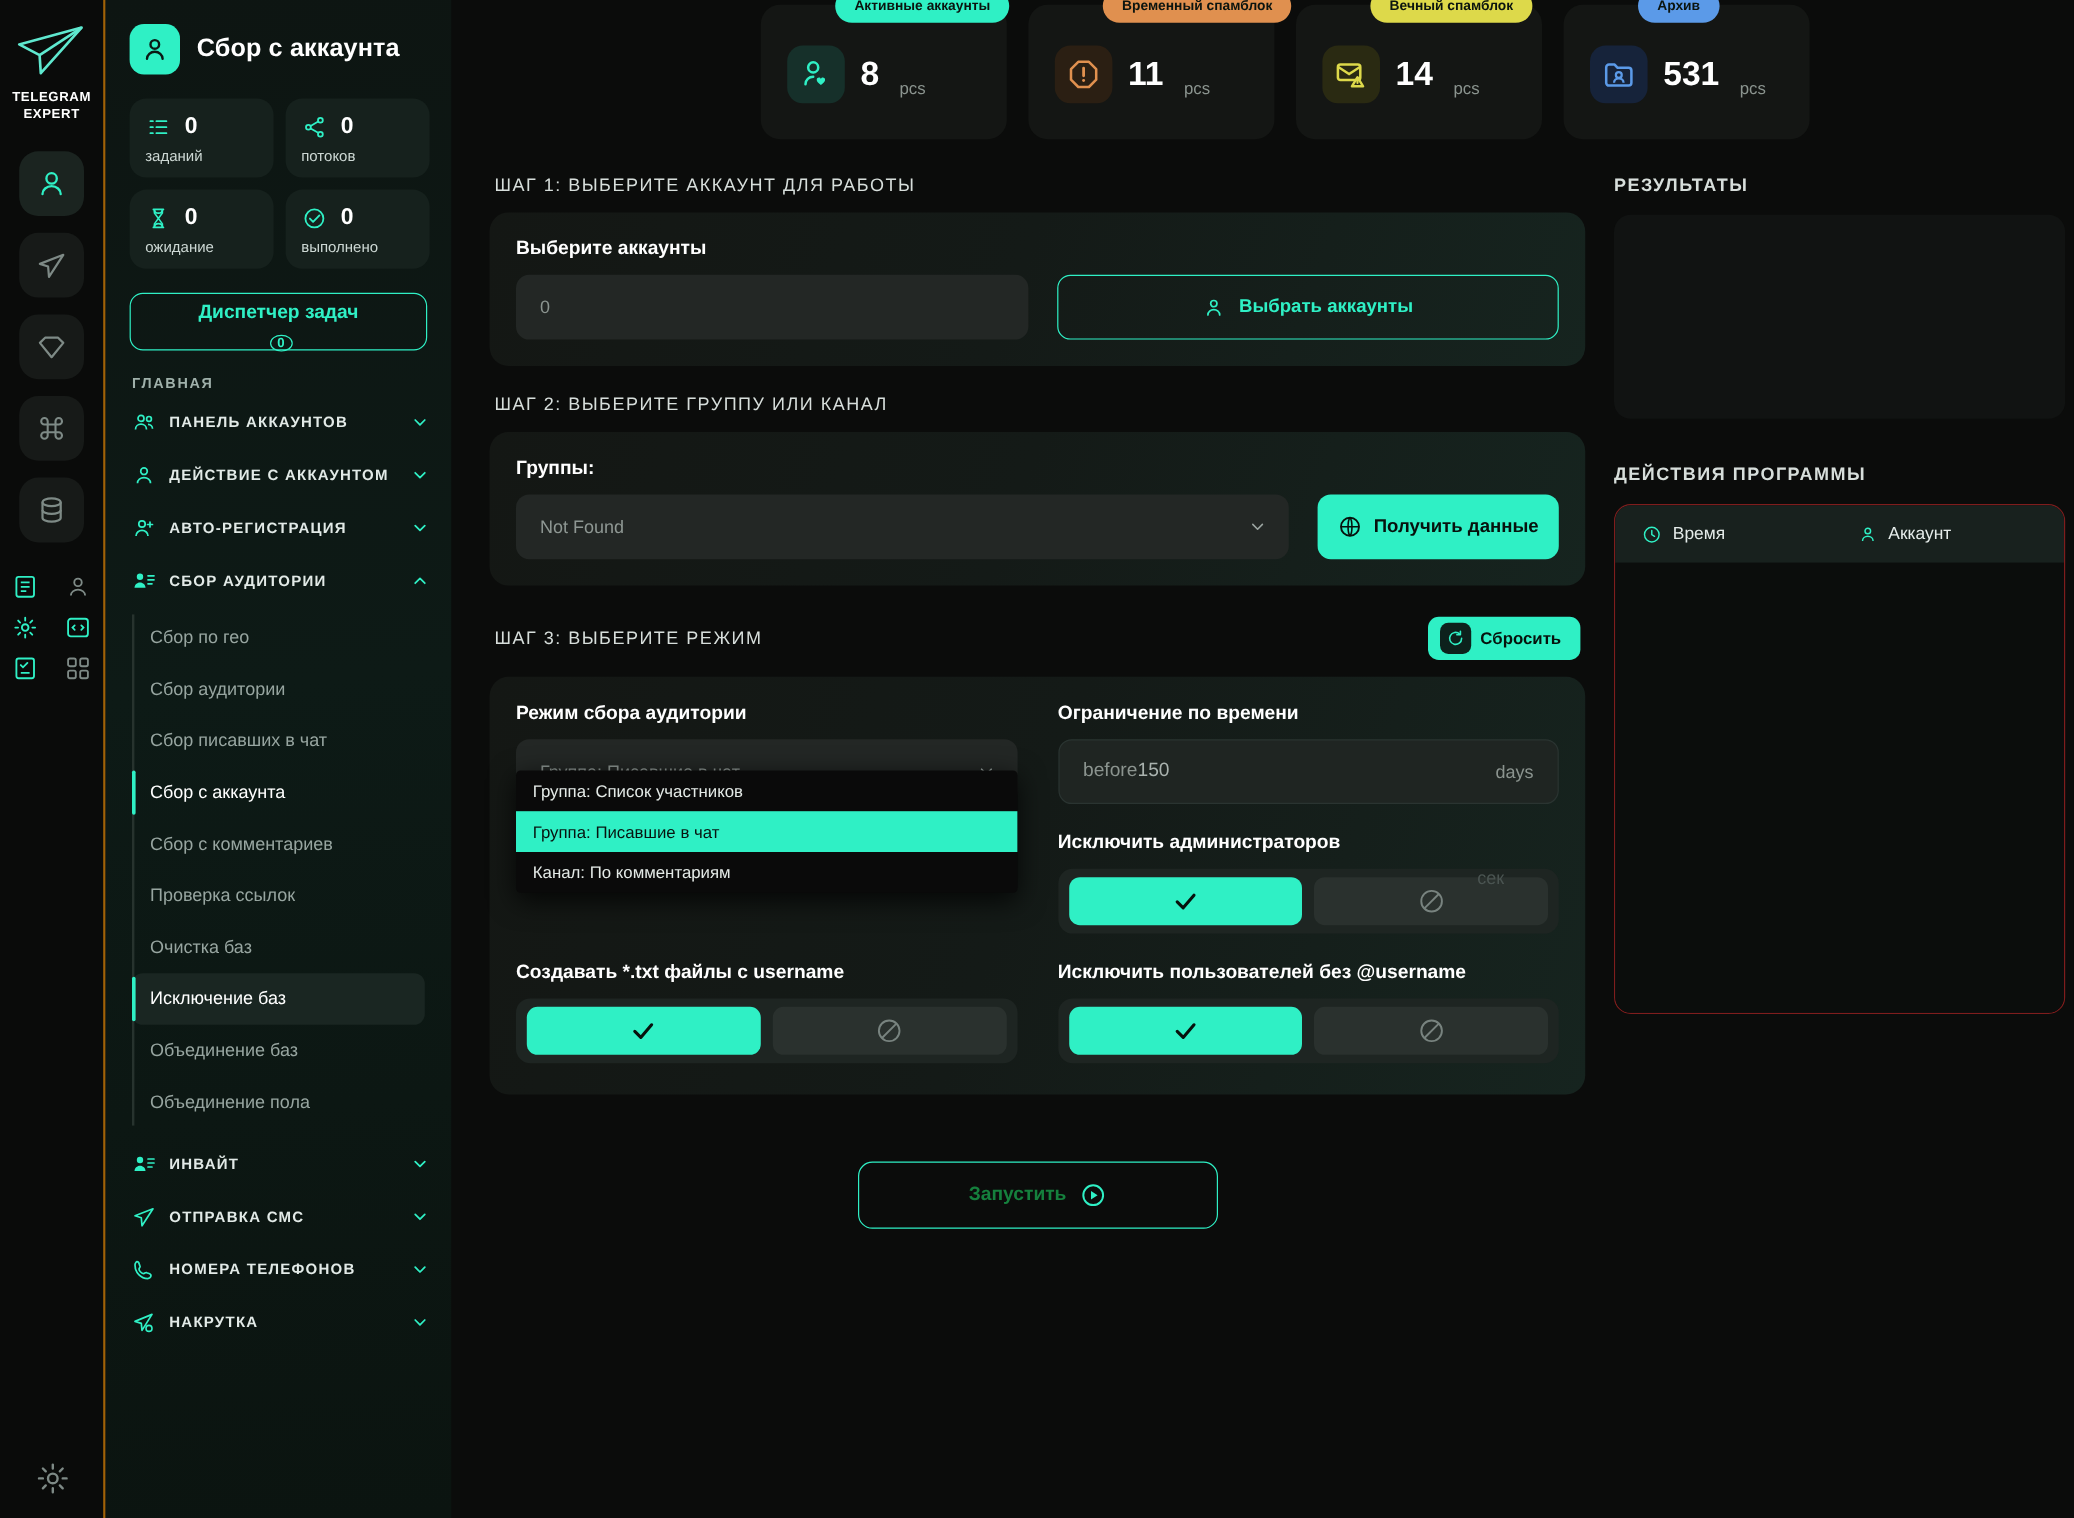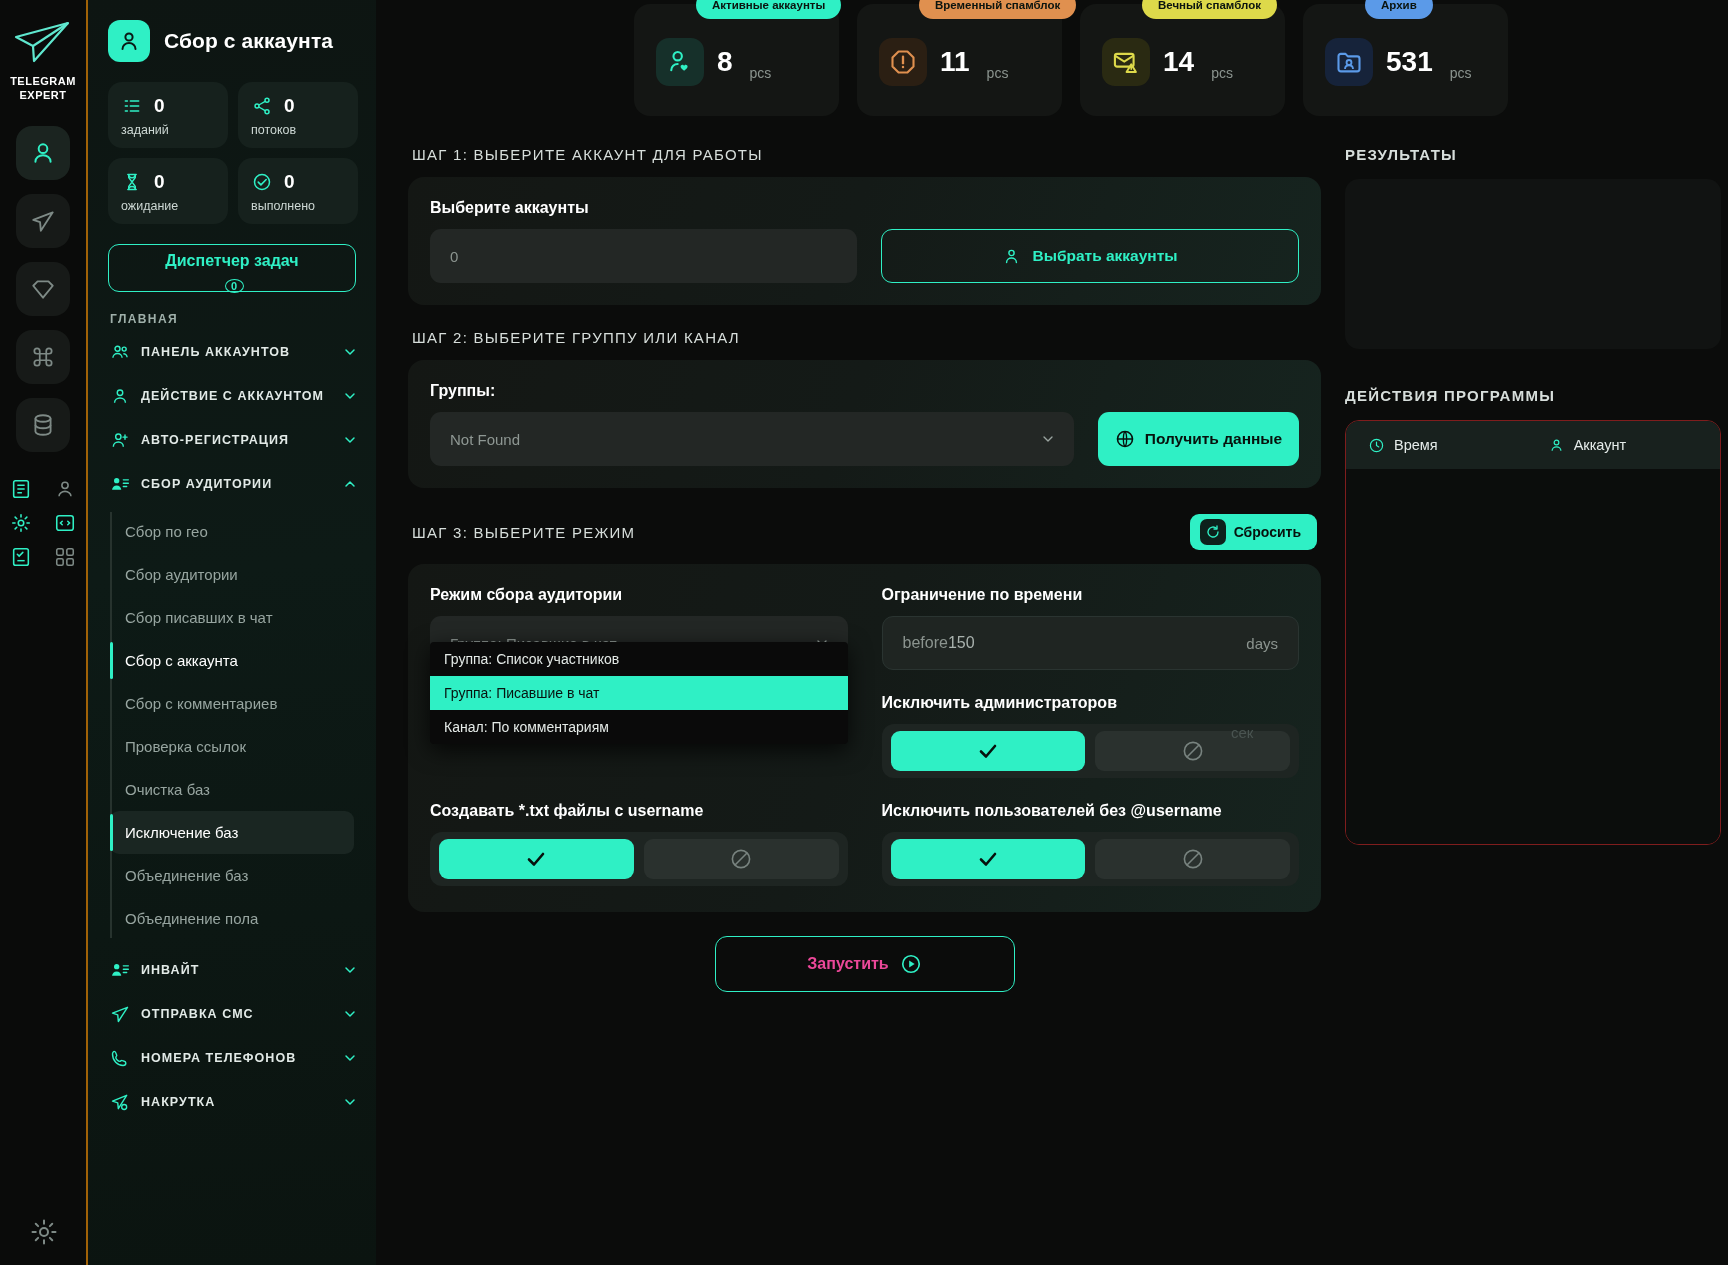--- a/index.html
+++ b/index.html
@@ -232,21 +232,21 @@
   .sek-ghost {
     position: absolute; right: 24px; top: 160px;
     font-size: 15px; color: #4a5451; pointer-events: none;
   }
 
   .run-wrap { display: flex; justify-content: center; margin-top: 24px; }
   .btn-run {
     width: 300px; height: 56px; border-radius: 12px;
     border: 1.5px solid #2ff0c5; background: transparent;
     display: flex; align-items: center; justify-content: center; gap: 11px;
-    color: #ec4899; font-size: 16px; font-weight: 700; cursor: pointer;
+    color: #15803d; font-size: 16px; font-weight: 700; cursor: pointer; margin-top: 32px;
   }
 
   .r-title {
     font-size: 15px; font-weight: 700; letter-spacing: 1.25px;
     color: #d7dedb; margin: 8px 0 0 0;
   }
   .r-box {
     margin-top: 16px; height: 170px; border-radius: 14px;
     background: #111312;
   }

